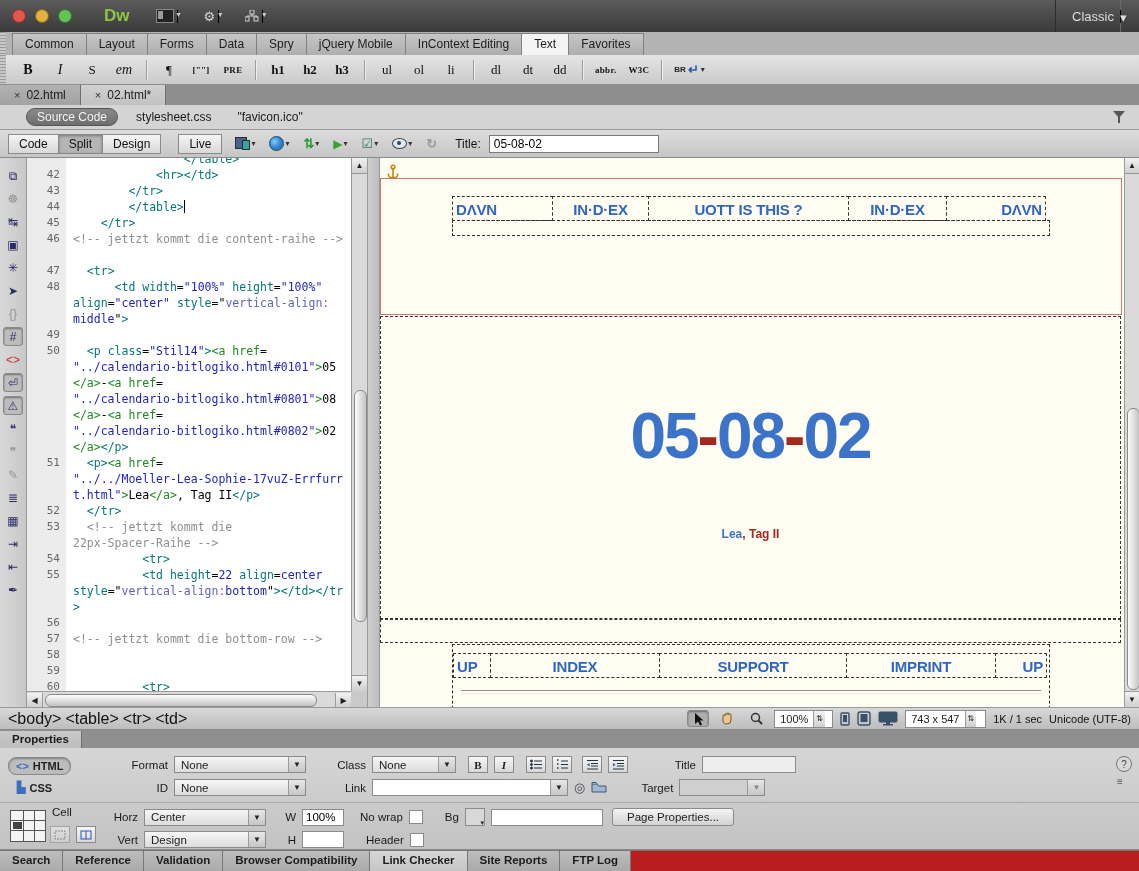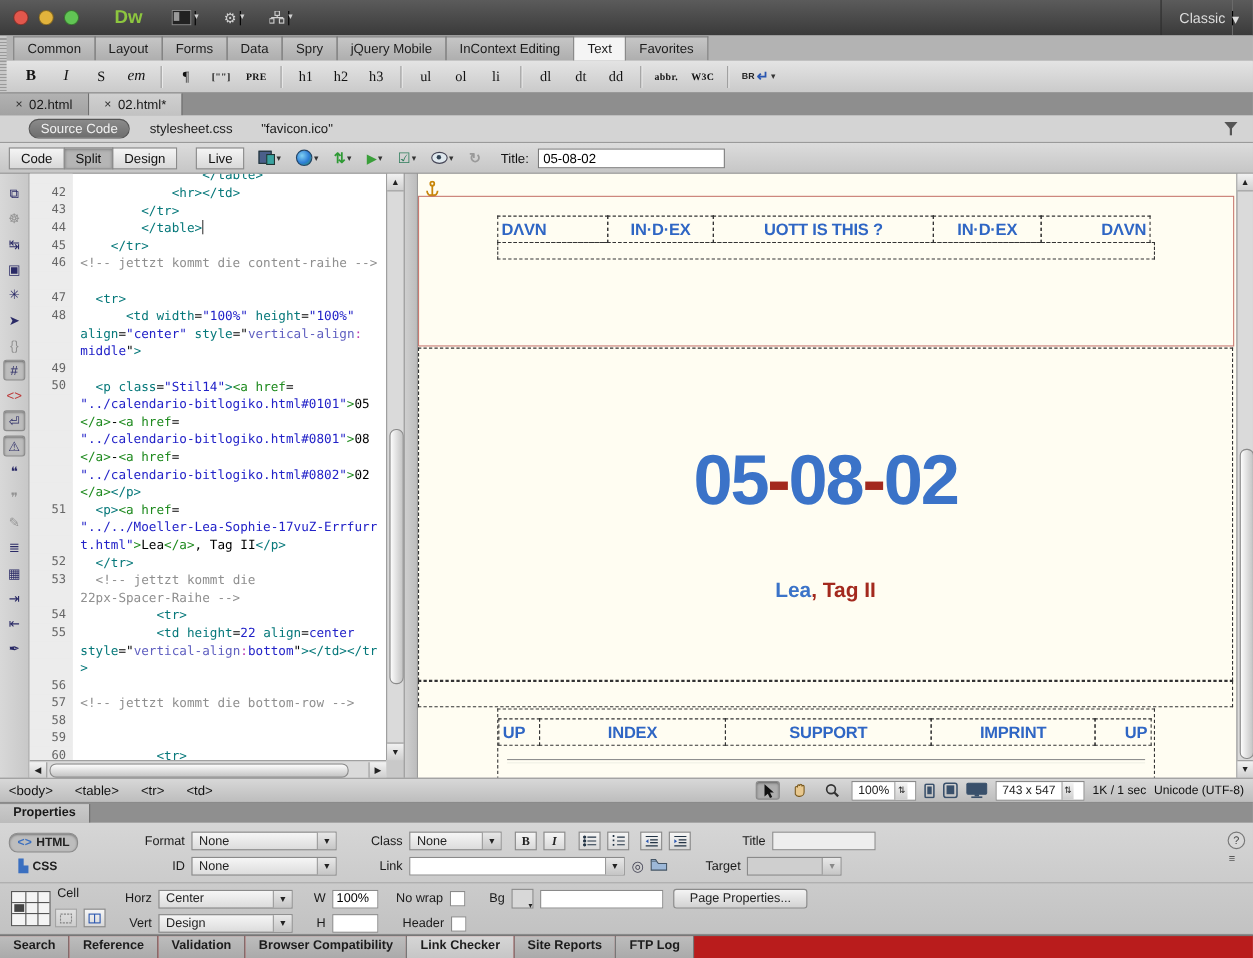--- a/index.html
+++ b/index.html
@@ -21,21 +21,21 @@
   
   .insert-tabs{left:0;top:32px;width:1139px;height:23px;background:#b3b3b3;border-bottom:1px solid #8a8a8a;
                display:flex;align-items:flex-end}
   .grip{width:8px;height:100%;background:repeating-linear-gradient(#9a9a9a 0 1px,#c9c9c9 1px 3px);width:6px;margin-right:6px}
   .itab{padding:3px 12px 3px 12px;font-size:12px;color:#1c1c1c;background:linear-gradient(#c6c6c6,#aeaeae);
         border:1px solid #808080;border-bottom:none;margin-right:-1px;height:15px;line-height:15px}
   .itab.active{background:#f4f4f4;position:relative;z-index:2}
   .insert-icons{left:0;top:55px;width:1139px;height:29px;background:linear-gradient(#e4e4e4,#cacaca);
                 border-bottom:1px solid #9a9a9a;display:flex;align-items:center}
   .tt{min-width:20px;text-align:center;padding:0 6px;color:#111;font-family:"Liberation Serif",serif;font-size:14px;cursor:default}
-  .tt-b{font-weight:bold}.tt-i{font-style:italic}.tt-h{font-weight:normal;font-size:13px}
+  .tt-b{font-weight:bold}.tt-i{font-style:italic}.tt-h{font-weight:bold;font-size:13px}
   .tt-p{font-size:13px}.tt-sc{font-size:9px;font-weight:bold;letter-spacing:.3px}
   .vsep{width:1px;height:20px;background:#9b9b9b;margin:0 6px;box-shadow:1px 0 0 #eee}
   .brwrap{display:flex;align-items:center;gap:2px;padding:0 6px}
   .brwrap .brt{font-size:8px;font-weight:bold;font-family:"Liberation Sans",sans-serif}
   .brwrap .bra{color:#2a56b0;font-size:13px;font-weight:bold}
   .ddc{font-size:8px;color:#333}
   
   .doctabs{left:0;top:84px;width:1139px;height:21px;background:#8e8e8e;display:flex;align-items:flex-end}
   .dtab{display:flex;align-items:center;gap:6px;background:linear-gradient(#b2b2b2,#a2a2a2);
         border-right:1px solid #6f6f6f;padding:0 14px;height:20px;font-size:12px;color:#1a1a1a}
@@ -110,30 +110,30 @@
   .redbox{position:absolute;left:0;top:20px;width:742px;height:137px;border:1px solid #c87a72;box-sizing:border-box}
   .navtable{position:absolute;left:72px;top:38px;width:598px}
   .navrow{display:flex}
   .navcell{border:1px dashed #333;margin-right:-1px;height:25px;line-height:25px;box-sizing:border-box;
            font-weight:bold;font-size:15px;color:#2f66c4;letter-spacing:-.2px;padding:0 3px;overflow:hidden}
   .navempty{border:1px dashed #333;margin-top:-1px;height:16px;box-sizing:border-box}
   .contentcell{position:absolute;left:0;top:158px;width:741px;height:303px;border:1px dashed #333;box-sizing:border-box}
   .bigtitle{position:absolute;left:0;top:82px;width:100%;text-align:center;font-size:64px;font-weight:bold;
             letter-spacing:-2px;font-family:"Liberation Sans",sans-serif}
   .bigtitle .blue{color:#3b73c8}.bigtitle .red{color:#a3291e}
-  .subtitle{position:absolute;left:0;top:210px;width:100%;text-align:center;font-size:19px;font-weight:bold}
+  .subtitle{position:absolute;left:0;top:210px;width:100%;text-align:center;font-size:12px;font-weight:bold}
   .subtitle .blue{color:#3b73c8}.subtitle .red{color:#a3291e}
   .spacerrow{position:absolute;left:0;top:461px;width:741px;height:24px;border:1px dashed #333;box-sizing:border-box}
   .bottable{position:absolute;left:72px;top:486px;width:598px;height:70px;border:1px dashed #333;box-sizing:border-box;padding-top:8px}
   .bothr{margin:12px 8px 0 8px;height:2px;border-top:1px solid #8f8f8f;border-bottom:1px solid #efefe6}
   
   .statusbar{left:0;top:707px;width:1139px;height:23px;background:linear-gradient(#d8d8d8,#bdbdbd);
              border-top:1px solid #9a9a9a;border-bottom:1px solid #8a8a8a;box-sizing:border-box;
              display:flex;align-items:center;padding:0 8px;font-size:11px}
-  .tagpath{display:flex;gap:20px;font-size:12px;color:#111}
+  .tagpath{display:flex;gap:4px;font-size:16px;color:#111}
   .stools{margin-left:auto;display:flex;align-items:center;gap:7px}
   .toolbtn{width:22px;height:17px;display:flex;align-items:center;justify-content:center;border-radius:3px}
   .toolbtn.pressed{background:#aeaeae;box-shadow:inset 0 1px 2px rgba(0,0,0,.4);border:1px solid #8a8a8a;box-sizing:border-box}
   .combo{display:flex;align-items:center;background:#fff;border:1px solid #8a8a8a;height:16px;font-size:11px;padding-left:5px}
   .combo .stp{margin-left:5px;background:linear-gradient(#f4f4f4,#cfcfcf);border-left:1px solid #9a9a9a;height:100%;
               display:flex;align-items:center;padding:0 2px;font-size:8px}
   .statxt{color:#111}
   
   .propstabs{left:0;top:730px;width:1139px;height:18px;background:#8f8f8f;display:flex;align-items:flex-end}
   .ptab{background:linear-gradient(#cacaca,#bcbcbc);border-right:1px solid #6f6f6f;padding:2px 12px;font-size:11.5px;font-weight:bold;color:#1a1a1a;height:13px}

